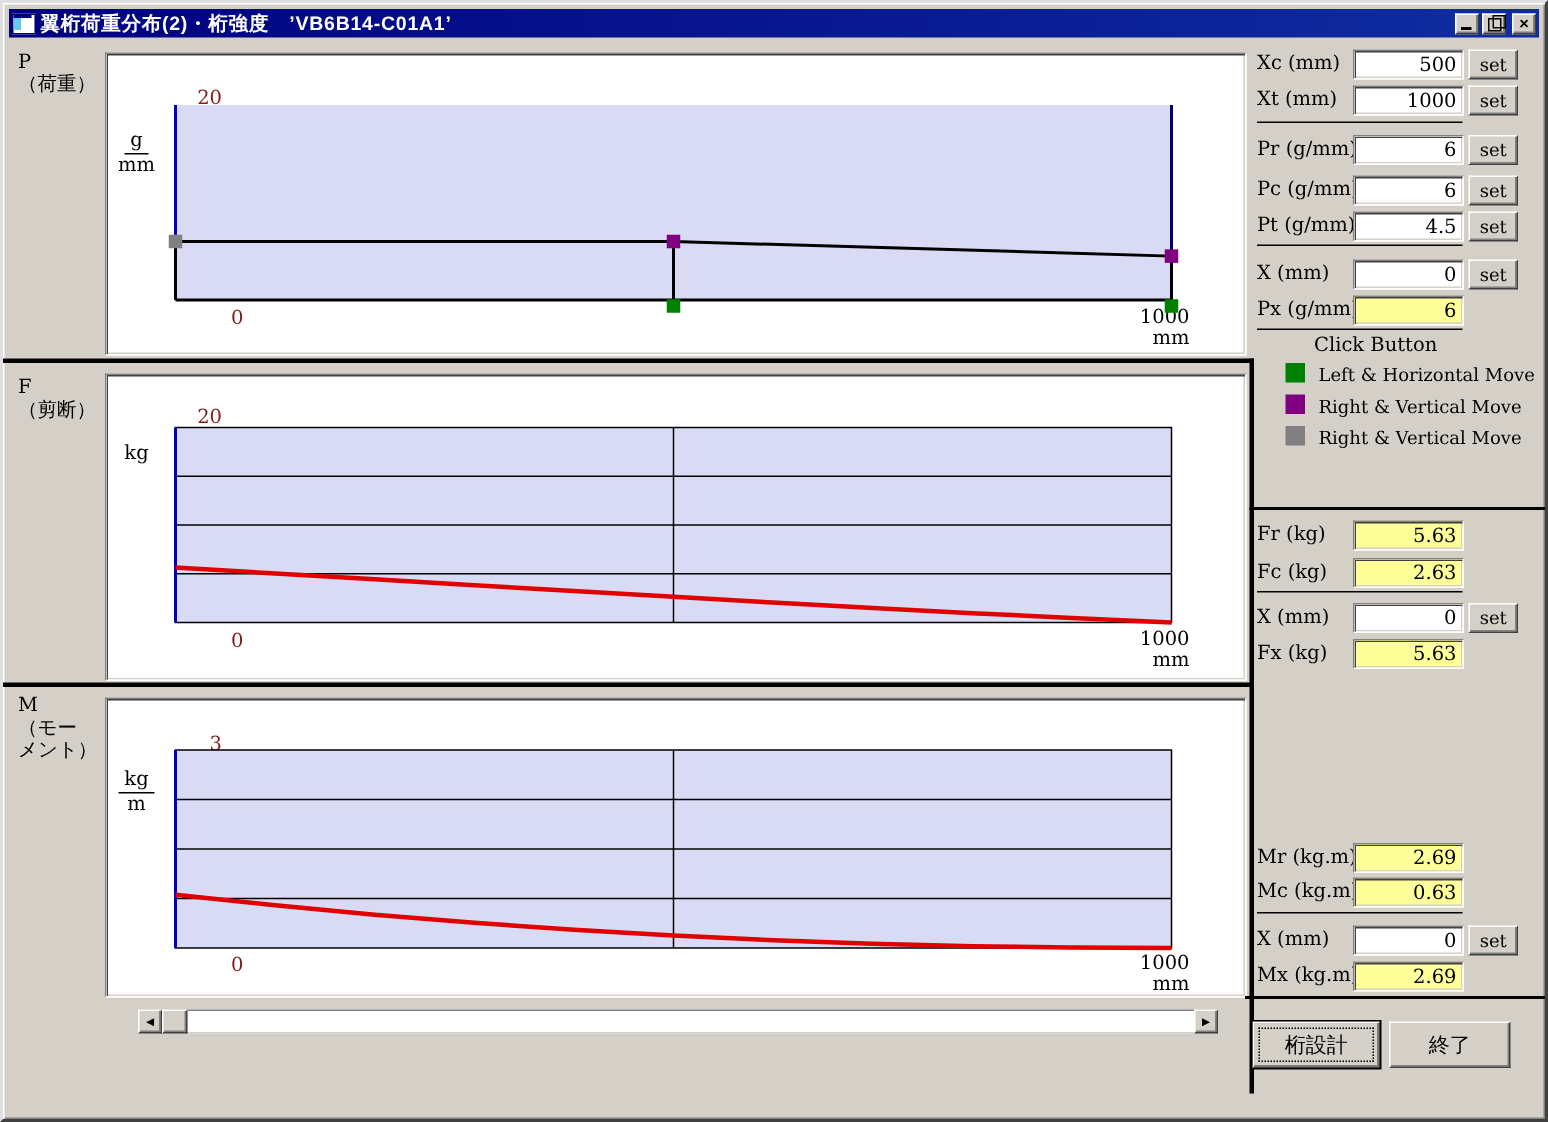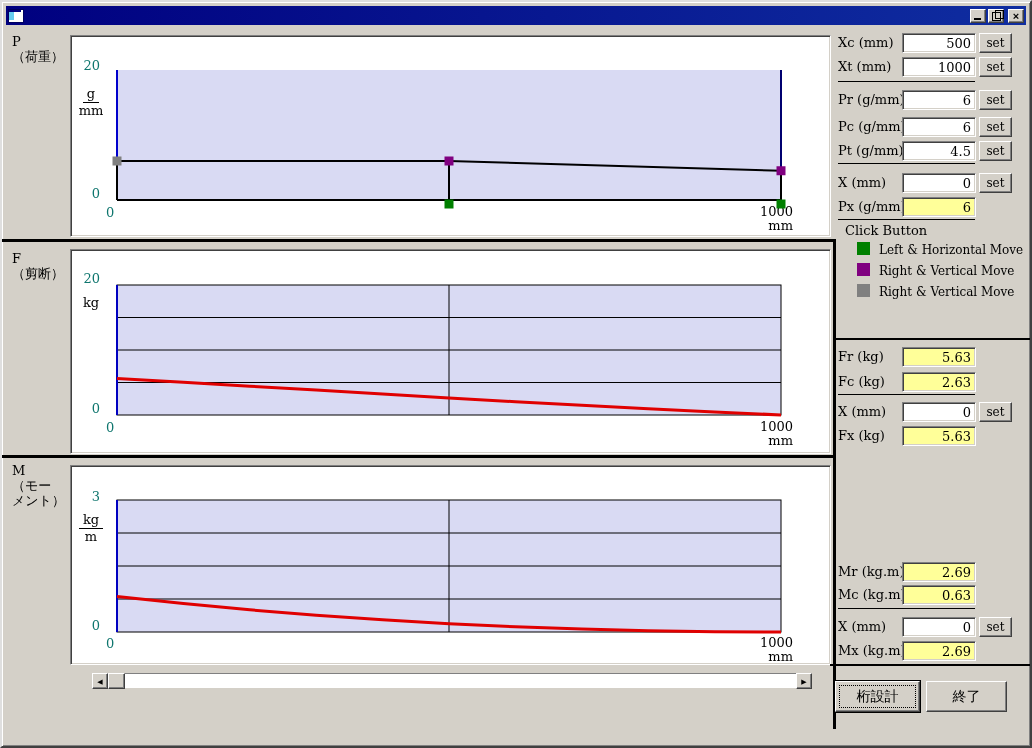--- a/index.html
+++ b/index.html
@@ -17,21 +17,21 @@
   .winbtns{margin-left:auto;display:flex;gap:0;padding-right:2px;}
   .wbtn{width:16px;height:14px;margin-left:2px;background:#d4d0c8;border:1px solid;
         border-color:#fff #404040 #404040 #fff;box-shadow:inset -1px -1px 0 #808080;
         position:relative;padding:0;font-size:9px;line-height:10px;}
   .min-glyph{position:absolute;left:3px;bottom:2px;width:7px;height:2px;background:#000;}
   .restore-glyph{position:absolute;left:3px;top:2px;width:7px;height:7px;border:1px solid #000;background:#d4d0c8;}
   .restore-glyph::before{content:"";position:absolute;left:2px;top:-3px;width:7px;height:7px;border:1px solid #000;}
   .x-glyph{position:absolute;left:0;top:0;width:100%;text-align:center;font-weight:bold;font-size:11px;line-height:13px;color:#000;}
   
   .slabel{position:absolute;font:13px "DejaVu Serif",serif;color:#000;line-height:15px;white-space:pre;}
-  .axnum{position:absolute;font:13px "DejaVu Serif",serif;color:#0f766e;text-align:right;}
+  .axnum{position:absolute;font:13px "DejaVu Serif",serif;color:#7f1d1d;text-align:right;margin-left:48px;}
   .axunit{position:absolute;font:13px "DejaVu Serif",serif;color:#000;text-align:center;}
   .frac{position:absolute;width:30px;text-align:center;font:13px "DejaVu Serif",serif;}
   .frac .top{display:inline-block;border-bottom:1px solid #000;padding:0 4px 1px;}
   .frac .bot{display:block;}
   .xlbl-r{position:absolute;width:48px;text-align:right;font:13px "DejaVu Serif",serif;line-height:14px;}
   
   .panel{position:absolute;background:#fff;border:1px solid;border-color:#808080 #fff #fff #808080;
          box-shadow:inset 1px 1px 0 #404040, inset -1px -1px 0 #d4d0c8;}
   
   .sep{position:absolute;background:#000;}
@@ -68,20 +68,21 @@
             border:1px solid;border-color:#fff #404040 #404040 #fff;
             box-shadow:inset -1px -1px 0 #808080;box-sizing:border-box;}
 </style>
 </head>
 <body>
 
 <div id="win">
 
   <div class="titlebar">
     <span class="appicon"></span>
+    <span class="title">翼桁荷重分布(2)・桁強度　’VB6B14-C01A1’</span>
     <span class="winbtns">
       <button class="wbtn">
           <span class="min-glyph"></span>
         </button>
       <button class="wbtn">
           <span class="restore-glyph"></span>
         </button>
       <button class="wbtn" style="margin-left:4px">
           <span class="x-glyph">×</span>
         </button>
@@ -146,21 +147,21 @@
 
   <span class="flabel" style="top:173px">X (mm)</span>
   <input class="field" style="top: 171px;" readonly="" value="0">
   <button class="setbtn" style="top:171px">set</button>
 
   <span class="flabel" style="top:197px">Px (g/mm)</span>
   <input class="field" style="top: 195px; background: rgb(255, 255, 153);" readonly="" value="6">
 
   <div class="thinhr" style="left:836px;top:217px;width:137px"></div>
 
-  <div class="legtitle" style="left:843px;top:221px">Click Button</div>
+  <div class="legtitle" style="left:874px;top:221px">Click Button</div>
   <div class="sw" style="left: 855px; top: 240px; background: rgb(0, 128, 0);"></div>
   <div class="legtext" style="left:877px;top:241px">Left &amp; Horizontal Move</div>
   <div class="sw" style="left: 855px; top: 261px; background: rgb(128, 0, 128);"></div>
   <div class="legtext" style="left:877px;top:262px">Right &amp; Vertical Move</div>
   <div class="sw" style="left: 855px; top: 282px; background: rgb(128, 128, 128);"></div>
   <div class="legtext" style="left:877px;top:283px">Right &amp; Vertical Move</div>
 
   <span class="flabel" style="top:347px">Fr (kg)</span>
   <input class="field" style="top: 345px; background: rgb(255, 255, 153);" readonly="" value="5.63">
 

